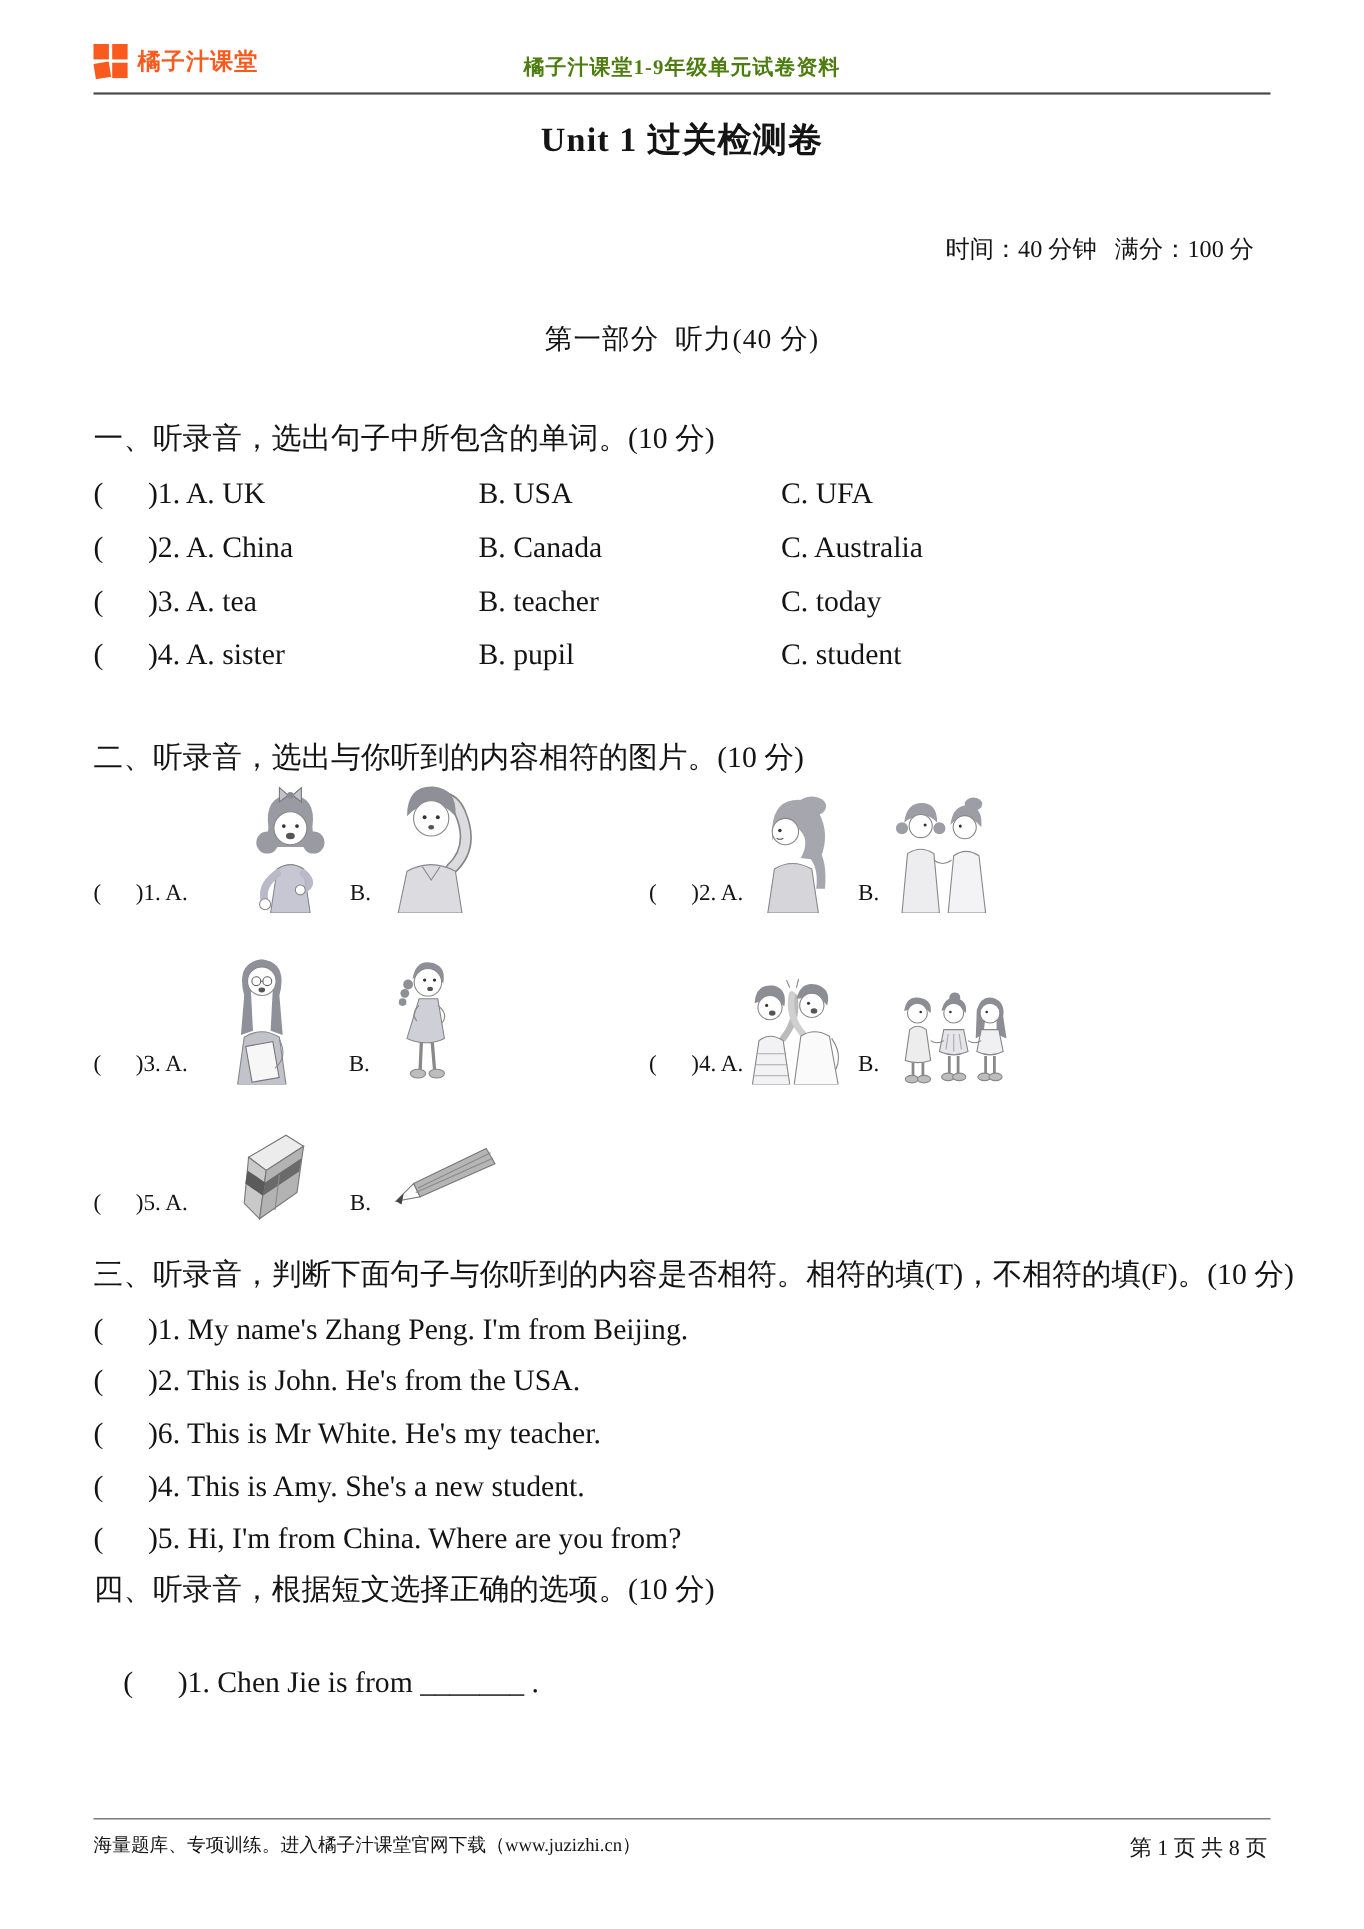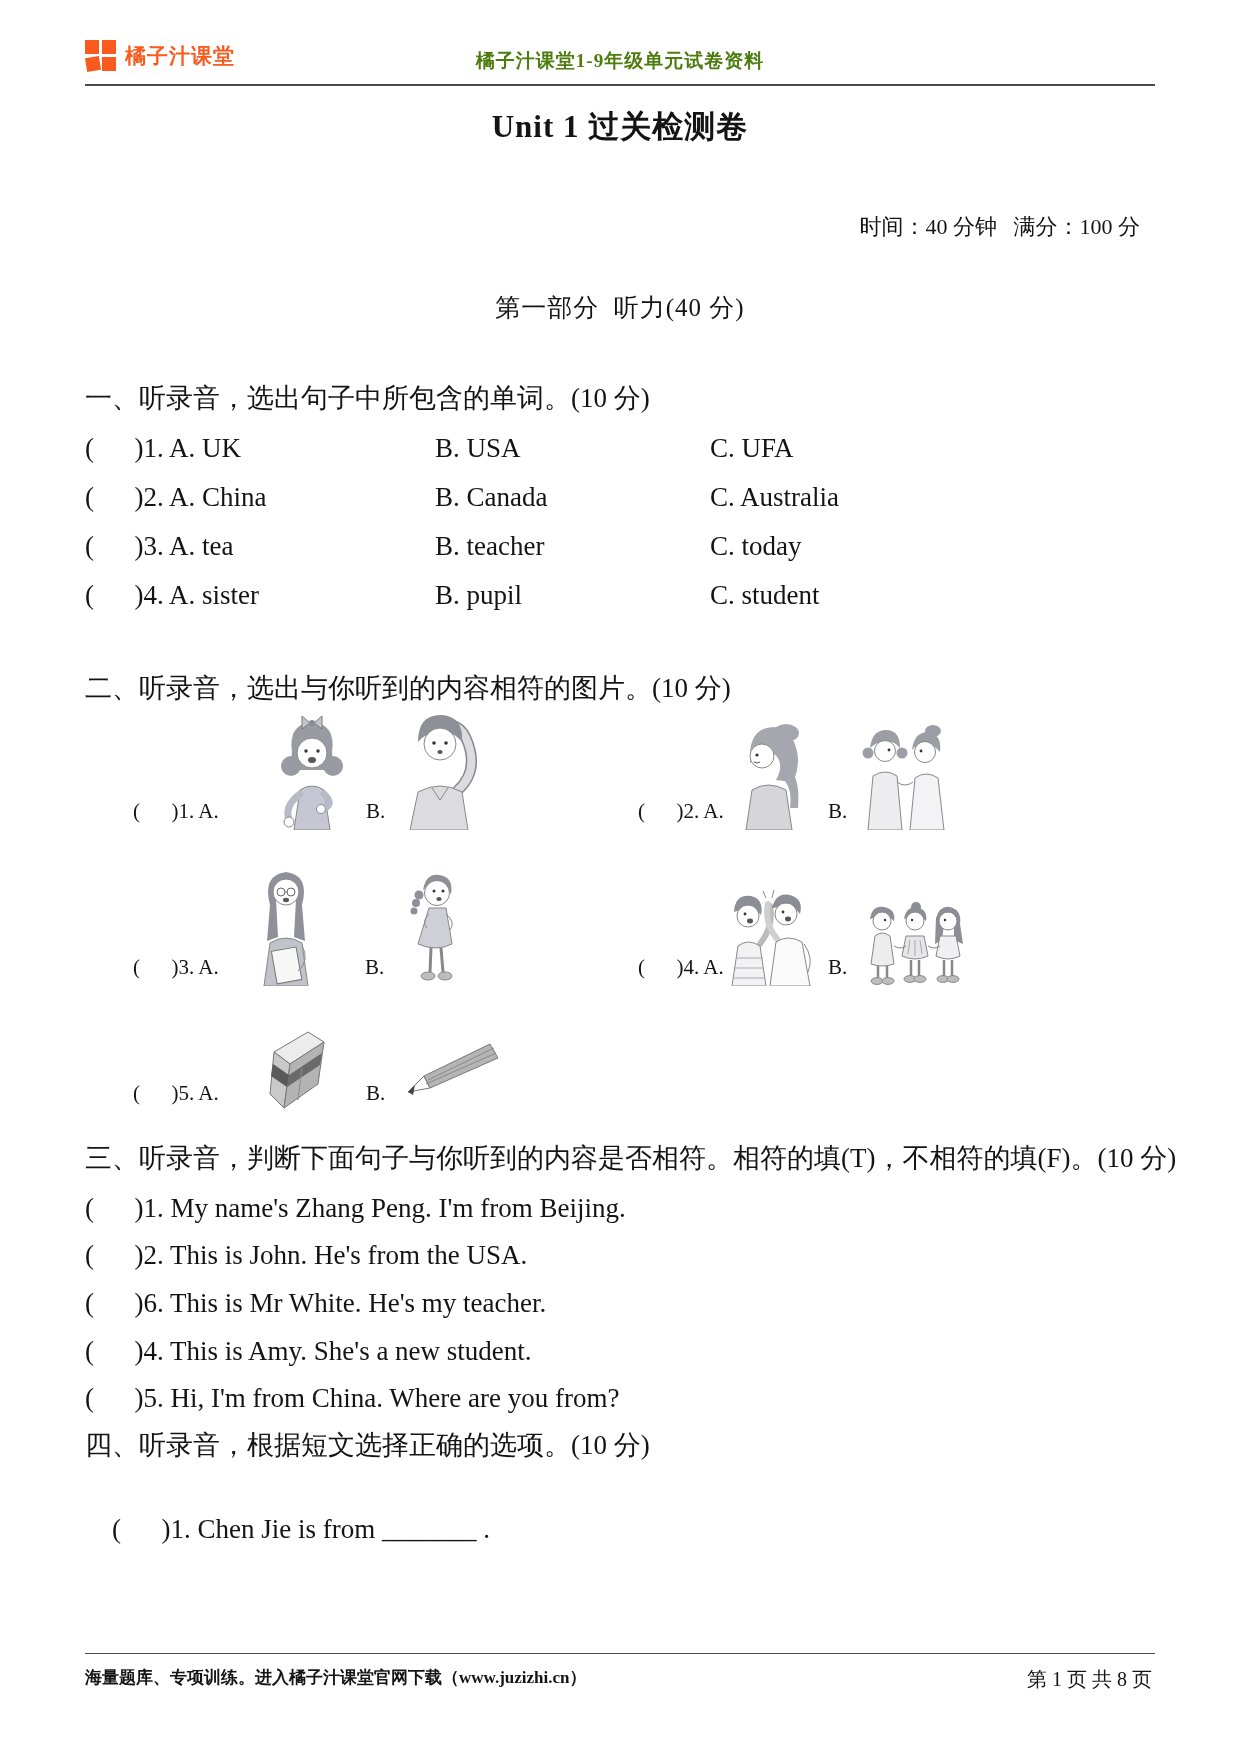--- a/index.html
+++ b/index.html
@@ -25,31 +25,31 @@
   .meta{left:0;right:100px;top:212px;text-align:right;font-size:22px;}
   .part{left:0;right:0;top:291px;text-align:center;font-size:25px;letter-spacing:1px;}
   
   .t21{font-size:27px;line-height:1.15;white-space:pre;}
   .sec-head{left:85px;}
   .c1{left:85px;}
   .c2{left:435px;}
   .c3{left:710px;}
   .row{left:0;right:0;height:26px;padding-left:44px;}
   
-  .pic-row{left:0;right:0;margin-left:48px;}
+  .pic-row{left:0;right:0;}
   .pic-label{position:absolute;bottom:6px;font-size:21px;white-space:pre;}
   .pic{position:absolute;bottom:0;}
   
   .blank{letter-spacing:0px;}
   .opt-a{left:190px;}
   .opt-b{left:440px;}
   .opt-c{left:710px;}
   
   .ftr-rule{top:1653px;border-top:1.5px solid #4a4a4a;}
-  .footer-left{left:85px;top:1666px;font-size:17px;font-weight:bold;}
+  .footer-left{left:85px;top:1666px;font-size:17px;font-weight:normal;}
   .footer-right{right:88px;top:1666px;font-size:20px;}
   svg{display:block;}
 </style>
 </head>
 <body>
 
 <div class="page">
 
   <div class="abs logo">
     <span class="logo-grid">

